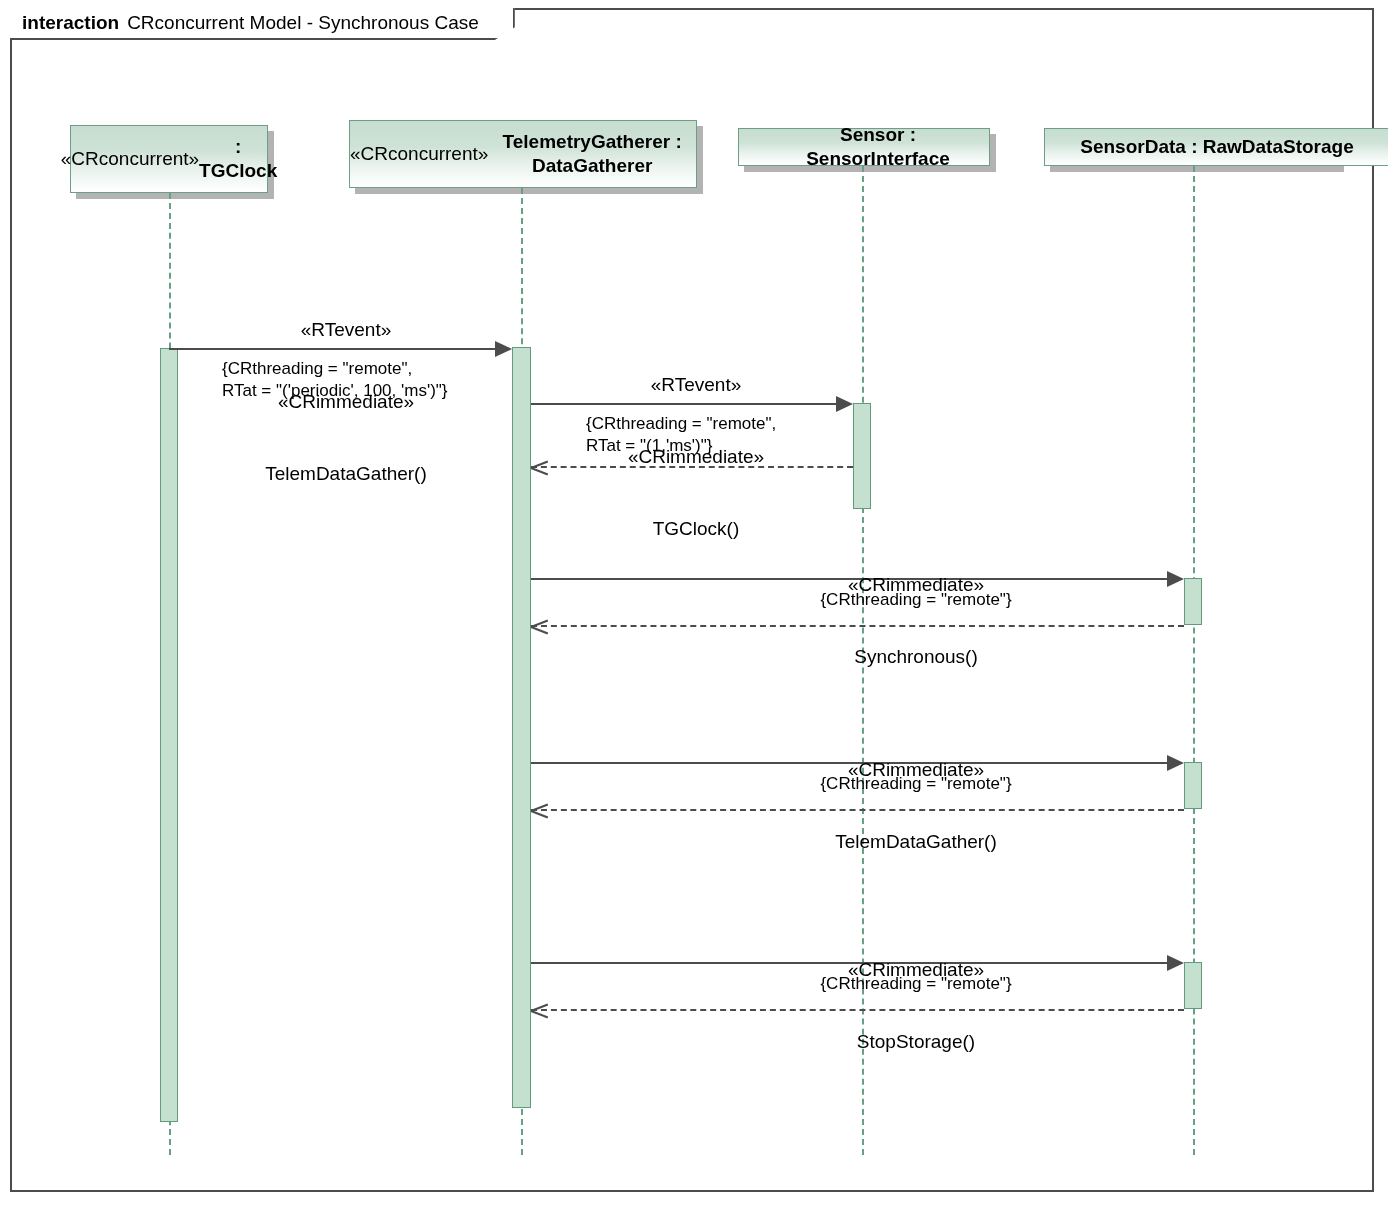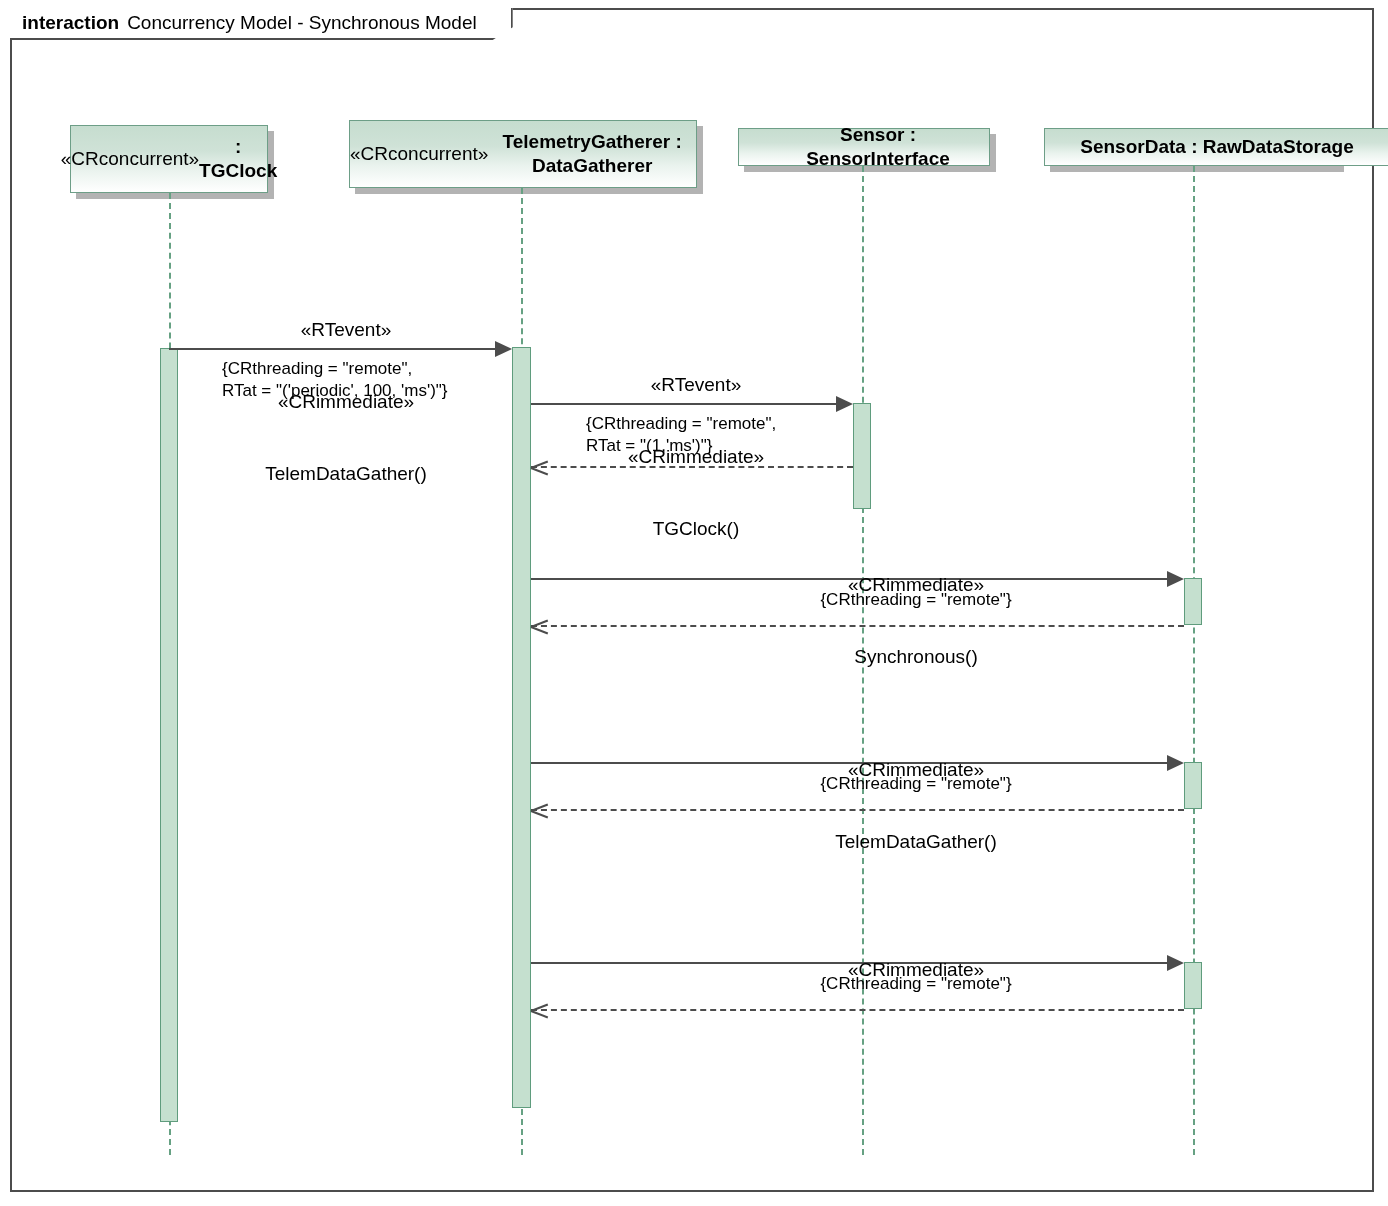--- a/index.html
+++ b/index.html
@@ -179,21 +179,21 @@
 </head>
 <body>
 
 <div id="canvas">
 
   <div class="frame-shadow"></div>
   <div class="frame"></div>
 
   <div class="frame-tab">
     <span class="kw">interaction</span>
-    <span class="ttl">Concurrency Model - Synchronous Model</span>
+    <span class="ttl">CRconcurrent Model - Synchronous Case</span>
   </div>
 
   <div class="head-shadow" style="left:76px; top:131px; width:198px; height:68px;"></div>
   <div class="head" style="left:70px; top:125px; width:198px; height:68px; z-index:2;">
     <span class="stereo">«CRconcurrent»</span>
     <span class="nm">: TGClock</span>
   </div>
   <div class="lifeline" style="left:169px; top:193px; height:962px;"></div>
   <div class="activation" style="left:160px; top:348px; width:18px; height:774px;"></div>
 
@@ -261,20 +261,21 @@
   </div>
   <div class="msg-line" style="left:531px; top:762px; width:636px;"></div>
   <div class="arrow-filled" style="left:1167px; top:755px;"></div>
   <div class="constraint center" style="left:700px; top:773px; width:432px;"><span>{CRthreading = "remote"}</span></div>
 
   <div class="msg-line ret" style="left:531px; top:809px; width:653px;"></div>
   <div class="arrow-open" style="left:531px; top:801px;"></div>
 
   <div class="msg-label" style="left:700px; top:910px; width:432px;">
     <span class="stereo">«CRimmediate»</span>
+    <span class="op">StopStorage()</span>
   </div>
   <div class="msg-line" style="left:531px; top:962px; width:636px;"></div>
   <div class="arrow-filled" style="left:1167px; top:955px;"></div>
   <div class="constraint center" style="left:700px; top:973px; width:432px;"><span>{CRthreading = "remote"}</span></div>
 
   <div class="msg-line ret" style="left:531px; top:1009px; width:653px;"></div>
   <div class="arrow-open" style="left:531px; top:1001px;"></div>
 
 </div>
 

